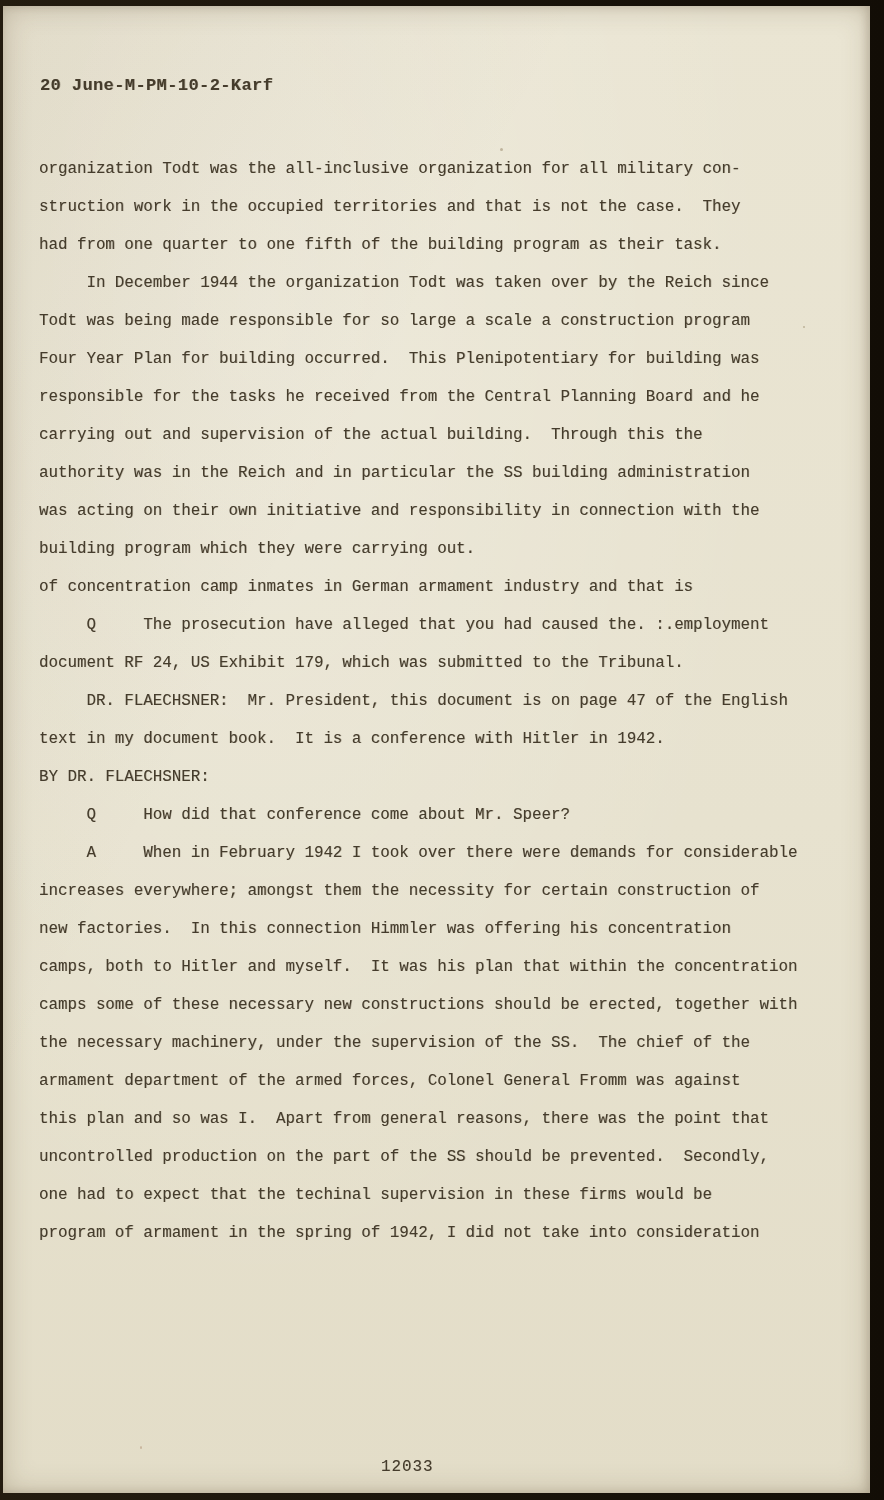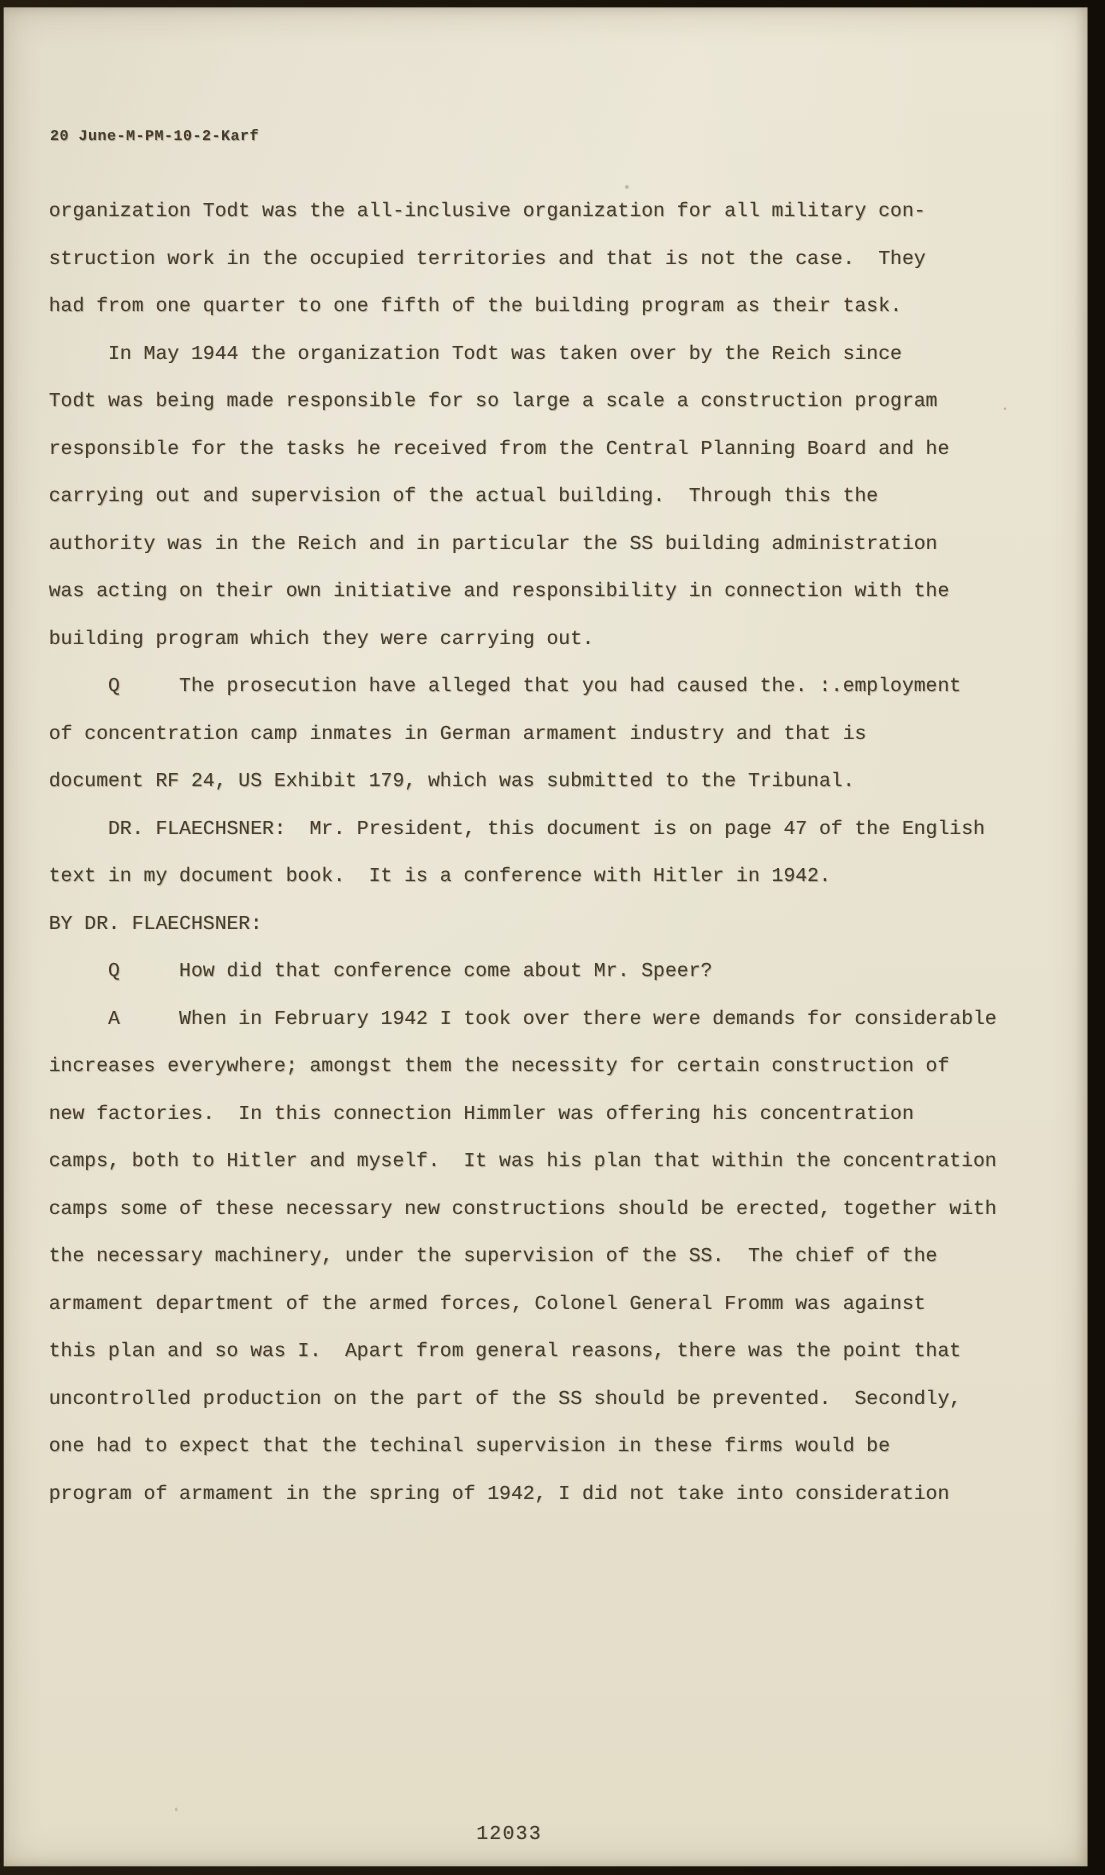--- a/index.html
+++ b/index.html
@@ -28,22 +28,22 @@
     box-shadow: inset 0 0 28px rgba(90,70,40,0.25), inset -3px 0 8px rgba(60,45,25,0.18);
   }
   .typed {
     color: var(--ink, #453c2c);
     text-shadow: 0.6px 0.4px 0.6px rgba(70,58,40,0.35);
     white-space: pre;
   }
   .header-line {
     position: absolute;
     left: 37px;
-    top: 96px;
-    font-size: 12px;
+    top: 70px;
+    font-size: 17px;
     letter-spacing: 0.4px;
     font-weight: bold;
   }
   .body-lines {
     position: absolute;
     left: 36px;
     top: 144px;
     right: 20px;
   }
   .body-lines .line {
@@ -72,29 +72,30 @@
 <body>
 
 <div class="scan">
   <div class="paper">
     <div class="typed header-line">20 June-M-PM-10-2-Karf</div>
 
     <div class="body-lines" id="body-lines">
         <div class="typed line">organization Todt was the all-inclusive organization for all military con-</div>
         <div class="typed line">struction work in the occupied territories and that is not the case.  They</div>
         <div class="typed line">had from one quarter to one fifth of the building program as their task.</div>
-        <div class="typed line">     In May 1944 the organization Todt was taken over by the Reich since</div>
+        <div class="typed line">     In December 1944 the organization Todt was taken over by the Reich since</div>
         <div class="typed line">Todt was being made responsible for so large a scale a construction program</div>
+        <div class="typed line">Four Year Plan for building occurred.  This Plenipotentiary for building was</div>
         <div class="typed line">responsible for the tasks he received from the Central Planning Board and he</div>
         <div class="typed line">carrying out and supervision of the actual building.  Through this the</div>
         <div class="typed line">authority was in the Reich and in particular the SS building administration</div>
         <div class="typed line">was acting on their own initiative and responsibility in connection with the</div>
         <div class="typed line">building program which they were carrying out.</div>
+        <div class="typed line">of concentration camp inmates in German armament industry and that is</div>
         <div class="typed line">     Q     The prosecution have alleged that you had caused the. :.employment</div>
-        <div class="typed line">of concentration camp inmates in German armament industry and that is</div>
         <div class="typed line">document RF 24, US Exhibit 179, which was submitted to the Tribunal.</div>
         <div class="typed line">     DR. FLAECHSNER:  Mr. President, this document is on page 47 of the English</div>
         <div class="typed line">text in my document book.  It is a conference with Hitler in 1942.</div>
         <div class="typed line">BY DR. FLAECHSNER:</div>
         <div class="typed line">     Q     How did that conference come about Mr. Speer?</div>
         <div class="typed line">     A     When in February 1942 I took over there were demands for considerable</div>
         <div class="typed line">increases everywhere; amongst them the necessity for certain construction of</div>
         <div class="typed line">new factories.  In this connection Himmler was offering his concentration</div>
         <div class="typed line">camps, both to Hitler and myself.  It was his plan that within the concentration</div>
         <div class="typed line">camps some of these necessary new constructions should be erected, together with</div>

